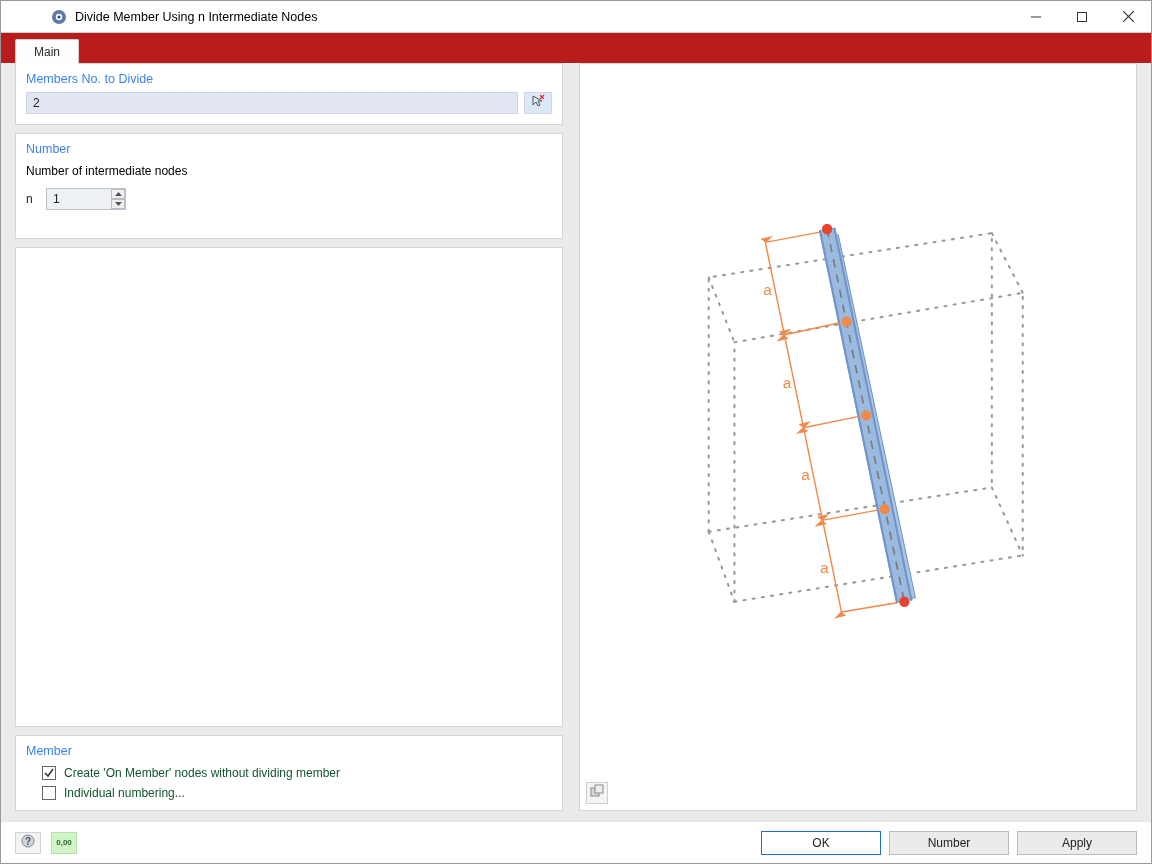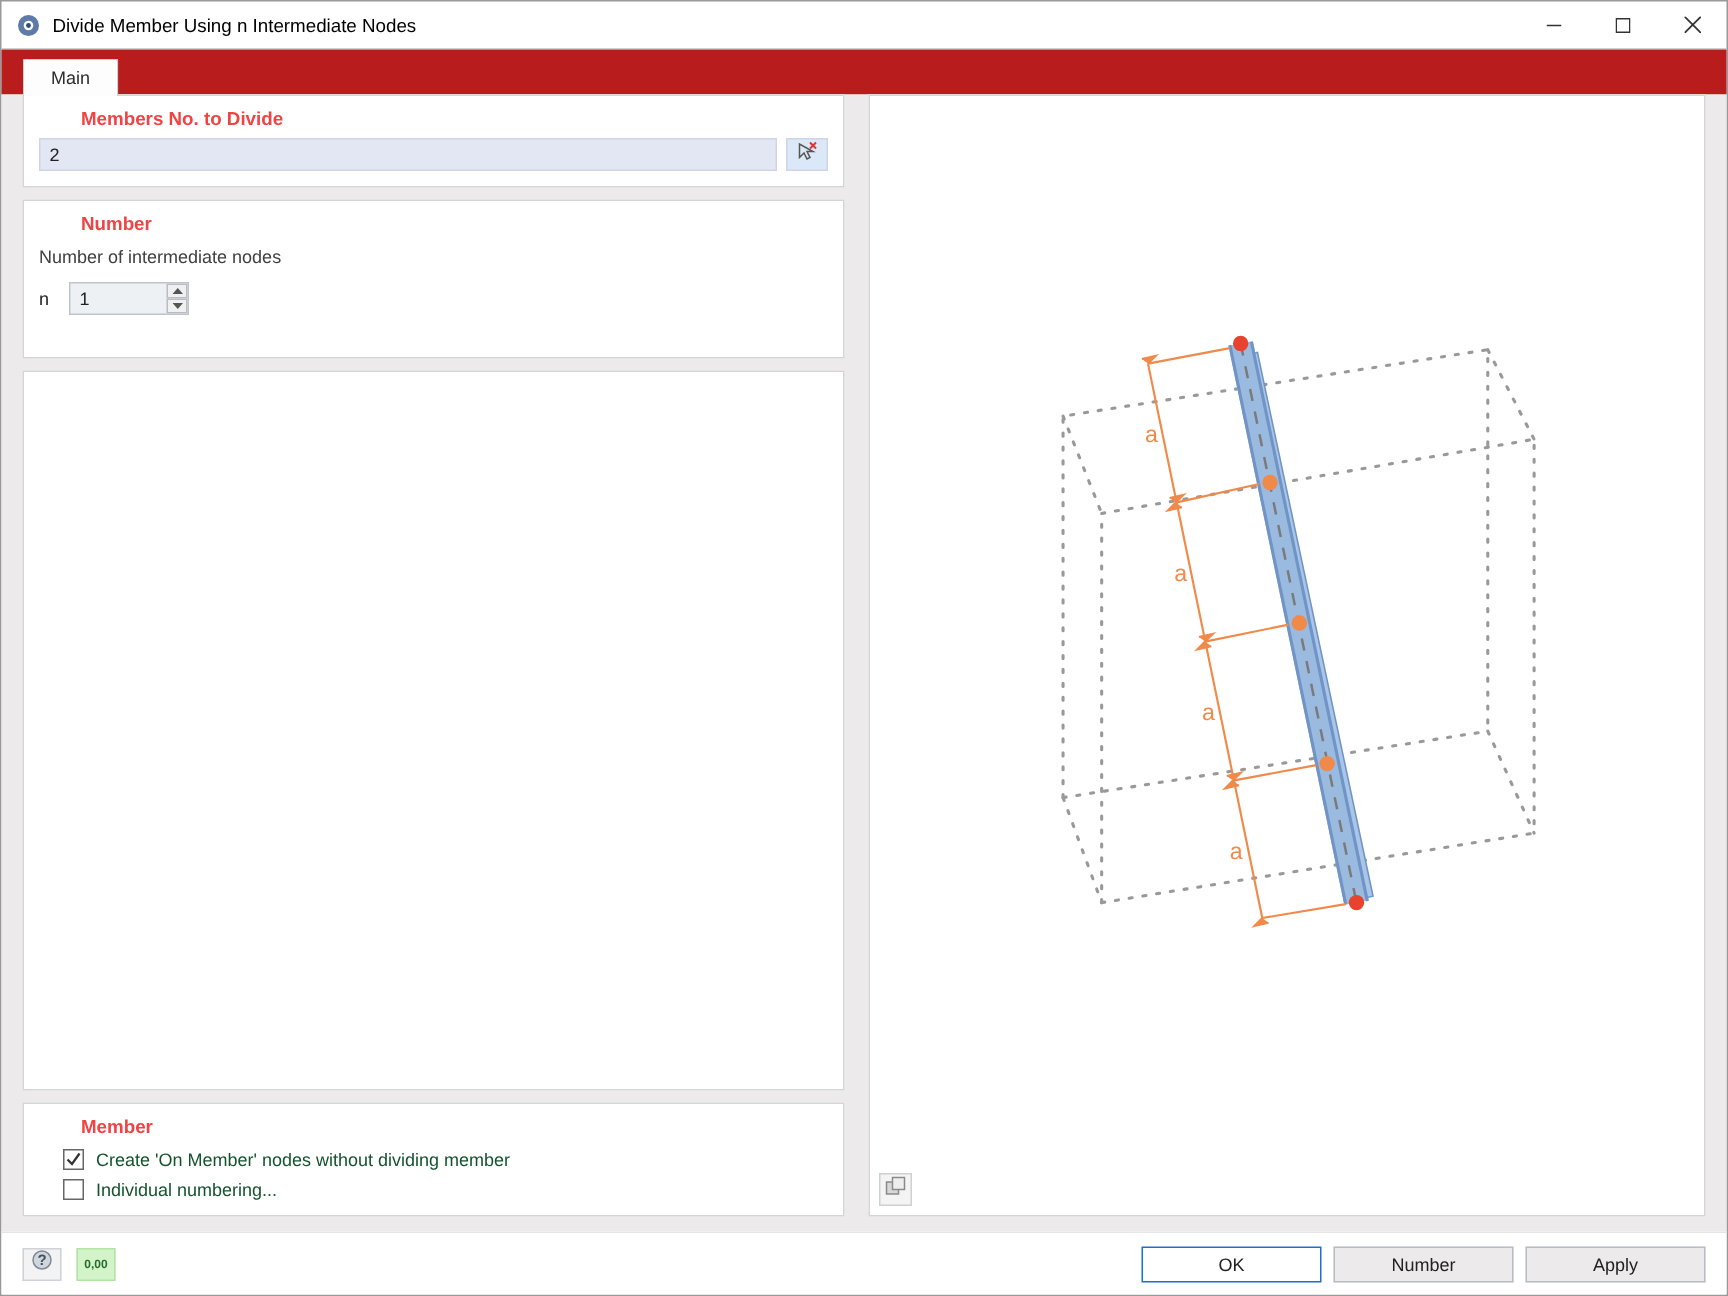--- a/index.html
+++ b/index.html
@@ -1,44 +1,44 @@
 <!DOCTYPE html>
 <html><head>
 <meta charset="utf-8">
 <style>
   * { box-sizing: border-box; font-family: "Segoe UI", Tahoma, sans-serif; }
   html, body { margin:0; padding:0; width:1152px; height:864px; background:#fff; }
   .window { width:1152px; height:864px; border:1px solid #999; display:flex; flex-direction:column; background:#fff; }
-  .titlebar { height:32px; display:flex; align-items:center; border-bottom:1px solid #d0d0d0; }
+  .titlebar { height:32px; display:flex; align-items:center; border-bottom:1px solid #d0d0d0;padding-left:40px; }
   .titlebar .app-icon { width:16px; height:16px; margin:0 8px 0 10px; }
   .titlebar .title { font-size:12.5px; color:#000; flex:0 0 auto; }
   .titlebar .spacer { flex:1; }
   .winbtn { width:46px; height:31px; display:flex; align-items:center; justify-content:center; }
   .winbtn svg { display:block; }
 
   .chrome-body { flex:1; display:flex; flex-direction:column; }
 
   
   .tabs-row { height:30px; background:#b91c1c; display:flex; align-items:flex-end; padding-left:14px; padding-top:7px; gap:0; }
   .tab { padding:5px 18px 5px 18px; font-size:12px; color:#2c2c2c; background:#fdfdfd; border:1px solid #cfcfcf; border-bottom:none; border-radius:2px 2px 0 0; position:relative; top:1px; }
 
   .content-area { flex:1; background:#eceaea; padding:0 14px 10px 14px; display:flex; gap:16px; }
   .left-col { width:548px; display:flex; flex-direction:column; gap:8px; }
   .right-col { flex:1; display:flex; flex-direction:column; }
 
   .panel { background:#fff; border:1px solid #d5d5d5; padding:8px 10px 10px 10px; }
-  .panel-title { font-size:12.5px; font-weight:700; color:#ef4444; margin-bottom:8px;margin-left:28px; }
+  .panel-title { font-size:12.5px; font-weight:400; color:#3b82f6; margin-bottom:8px; }
 
   .panel-first .panel-title { margin-bottom:6px; }
 
   .inputrow { display:flex; align-items:center; gap:6px; }
   .member-input { flex:1; height:22px; border:1px solid #cfd4e6; background:#e3e7f3; padding:0 6px; font-size:12px; color:#222; }
   .pick-btn { width:28px; height:22px; border:1px solid #cfd4e6; background:#dbe8f7; display:flex; align-items:center; justify-content:center; }
 
-  .sub-label { font-size:12px; color:#404040; margin-bottom:10px; }
+  .sub-label { font-size:12px; color:#000000; margin-bottom:10px; }
   .n-row { display:flex; align-items:center; gap:6px; }
   .n-label { font-size:12px; color:#222; width:14px; }
   .spin-wrap { position:relative; width:80px; height:22px; }
   .spin-input { width:100%; height:100%; border:1px solid #bfc4cc; background:#eef1f4; padding:0 18px 0 6px; font-size:12px; color:#222; }
   .spin-btns { position:absolute; right:1px; top:1px; bottom:1px; width:14px; display:flex; flex-direction:column; }
   .spin-btn { flex:1; border:1px solid #b8bcc3; background:#f0f0f0; display:flex; align-items:center; justify-content:center; }
   .spin-btn svg { display:block; }
 
   .panel-fill { flex:1; background:#fff; border:1px solid #d5d5d5; }
 

